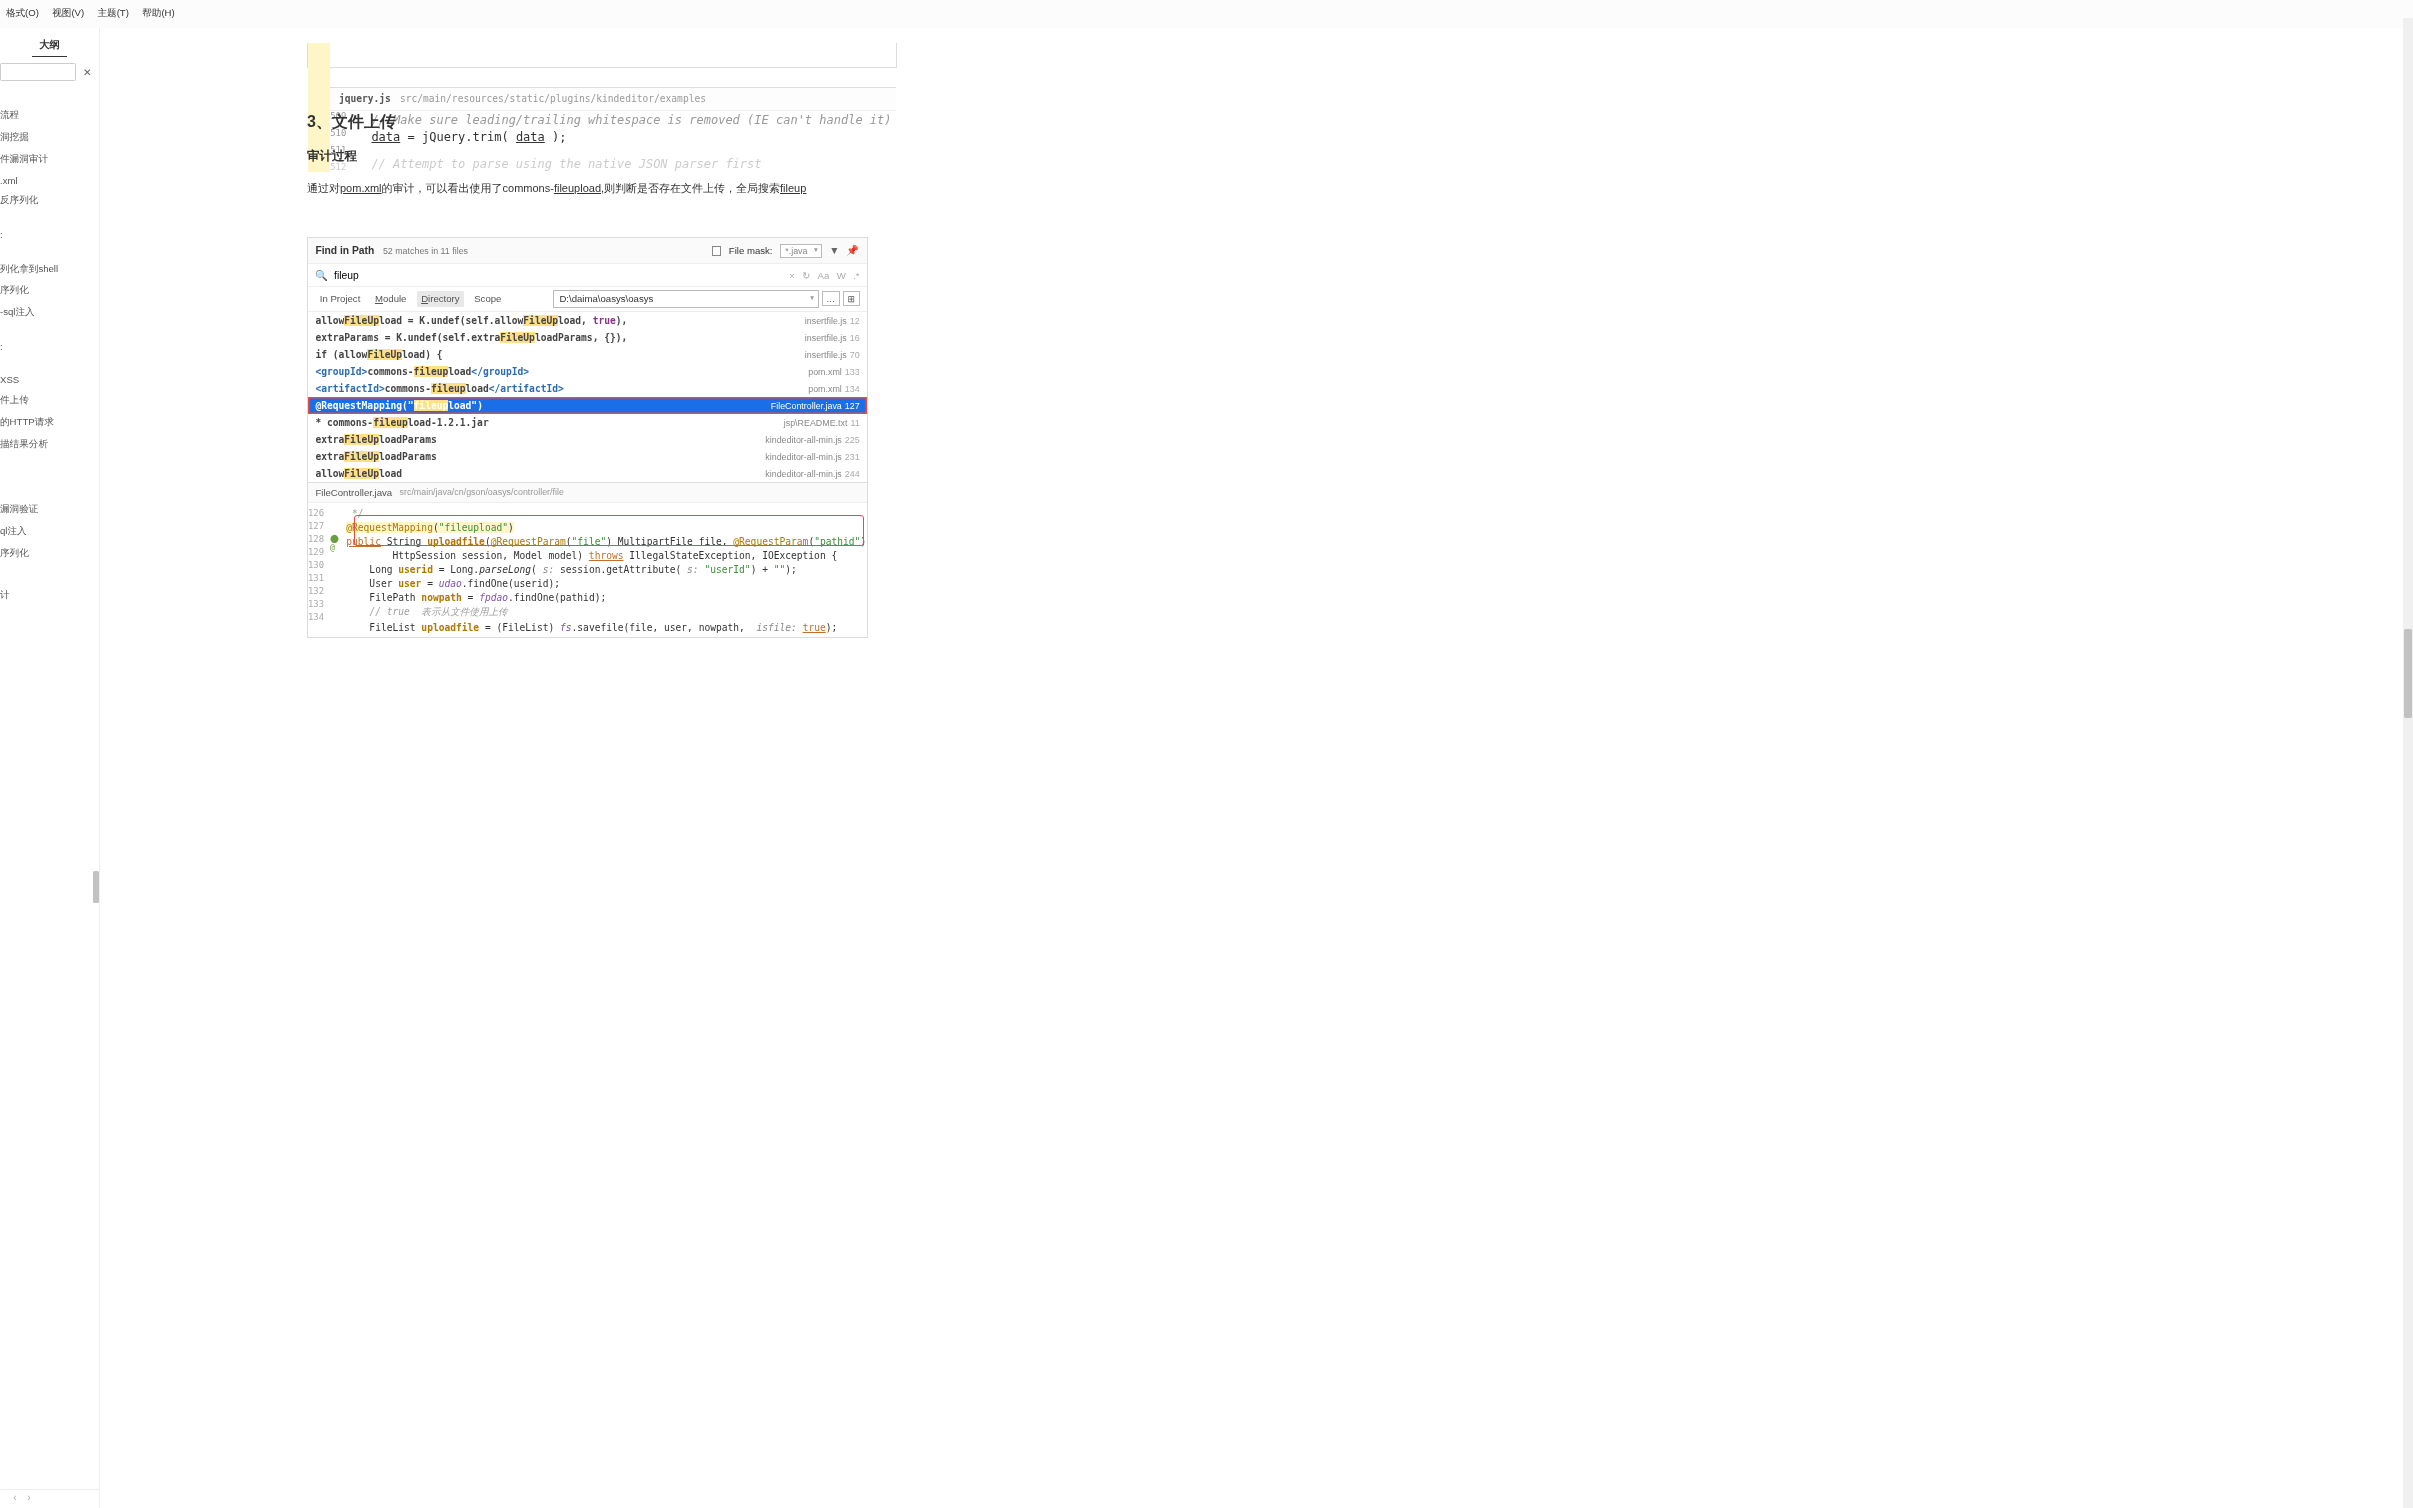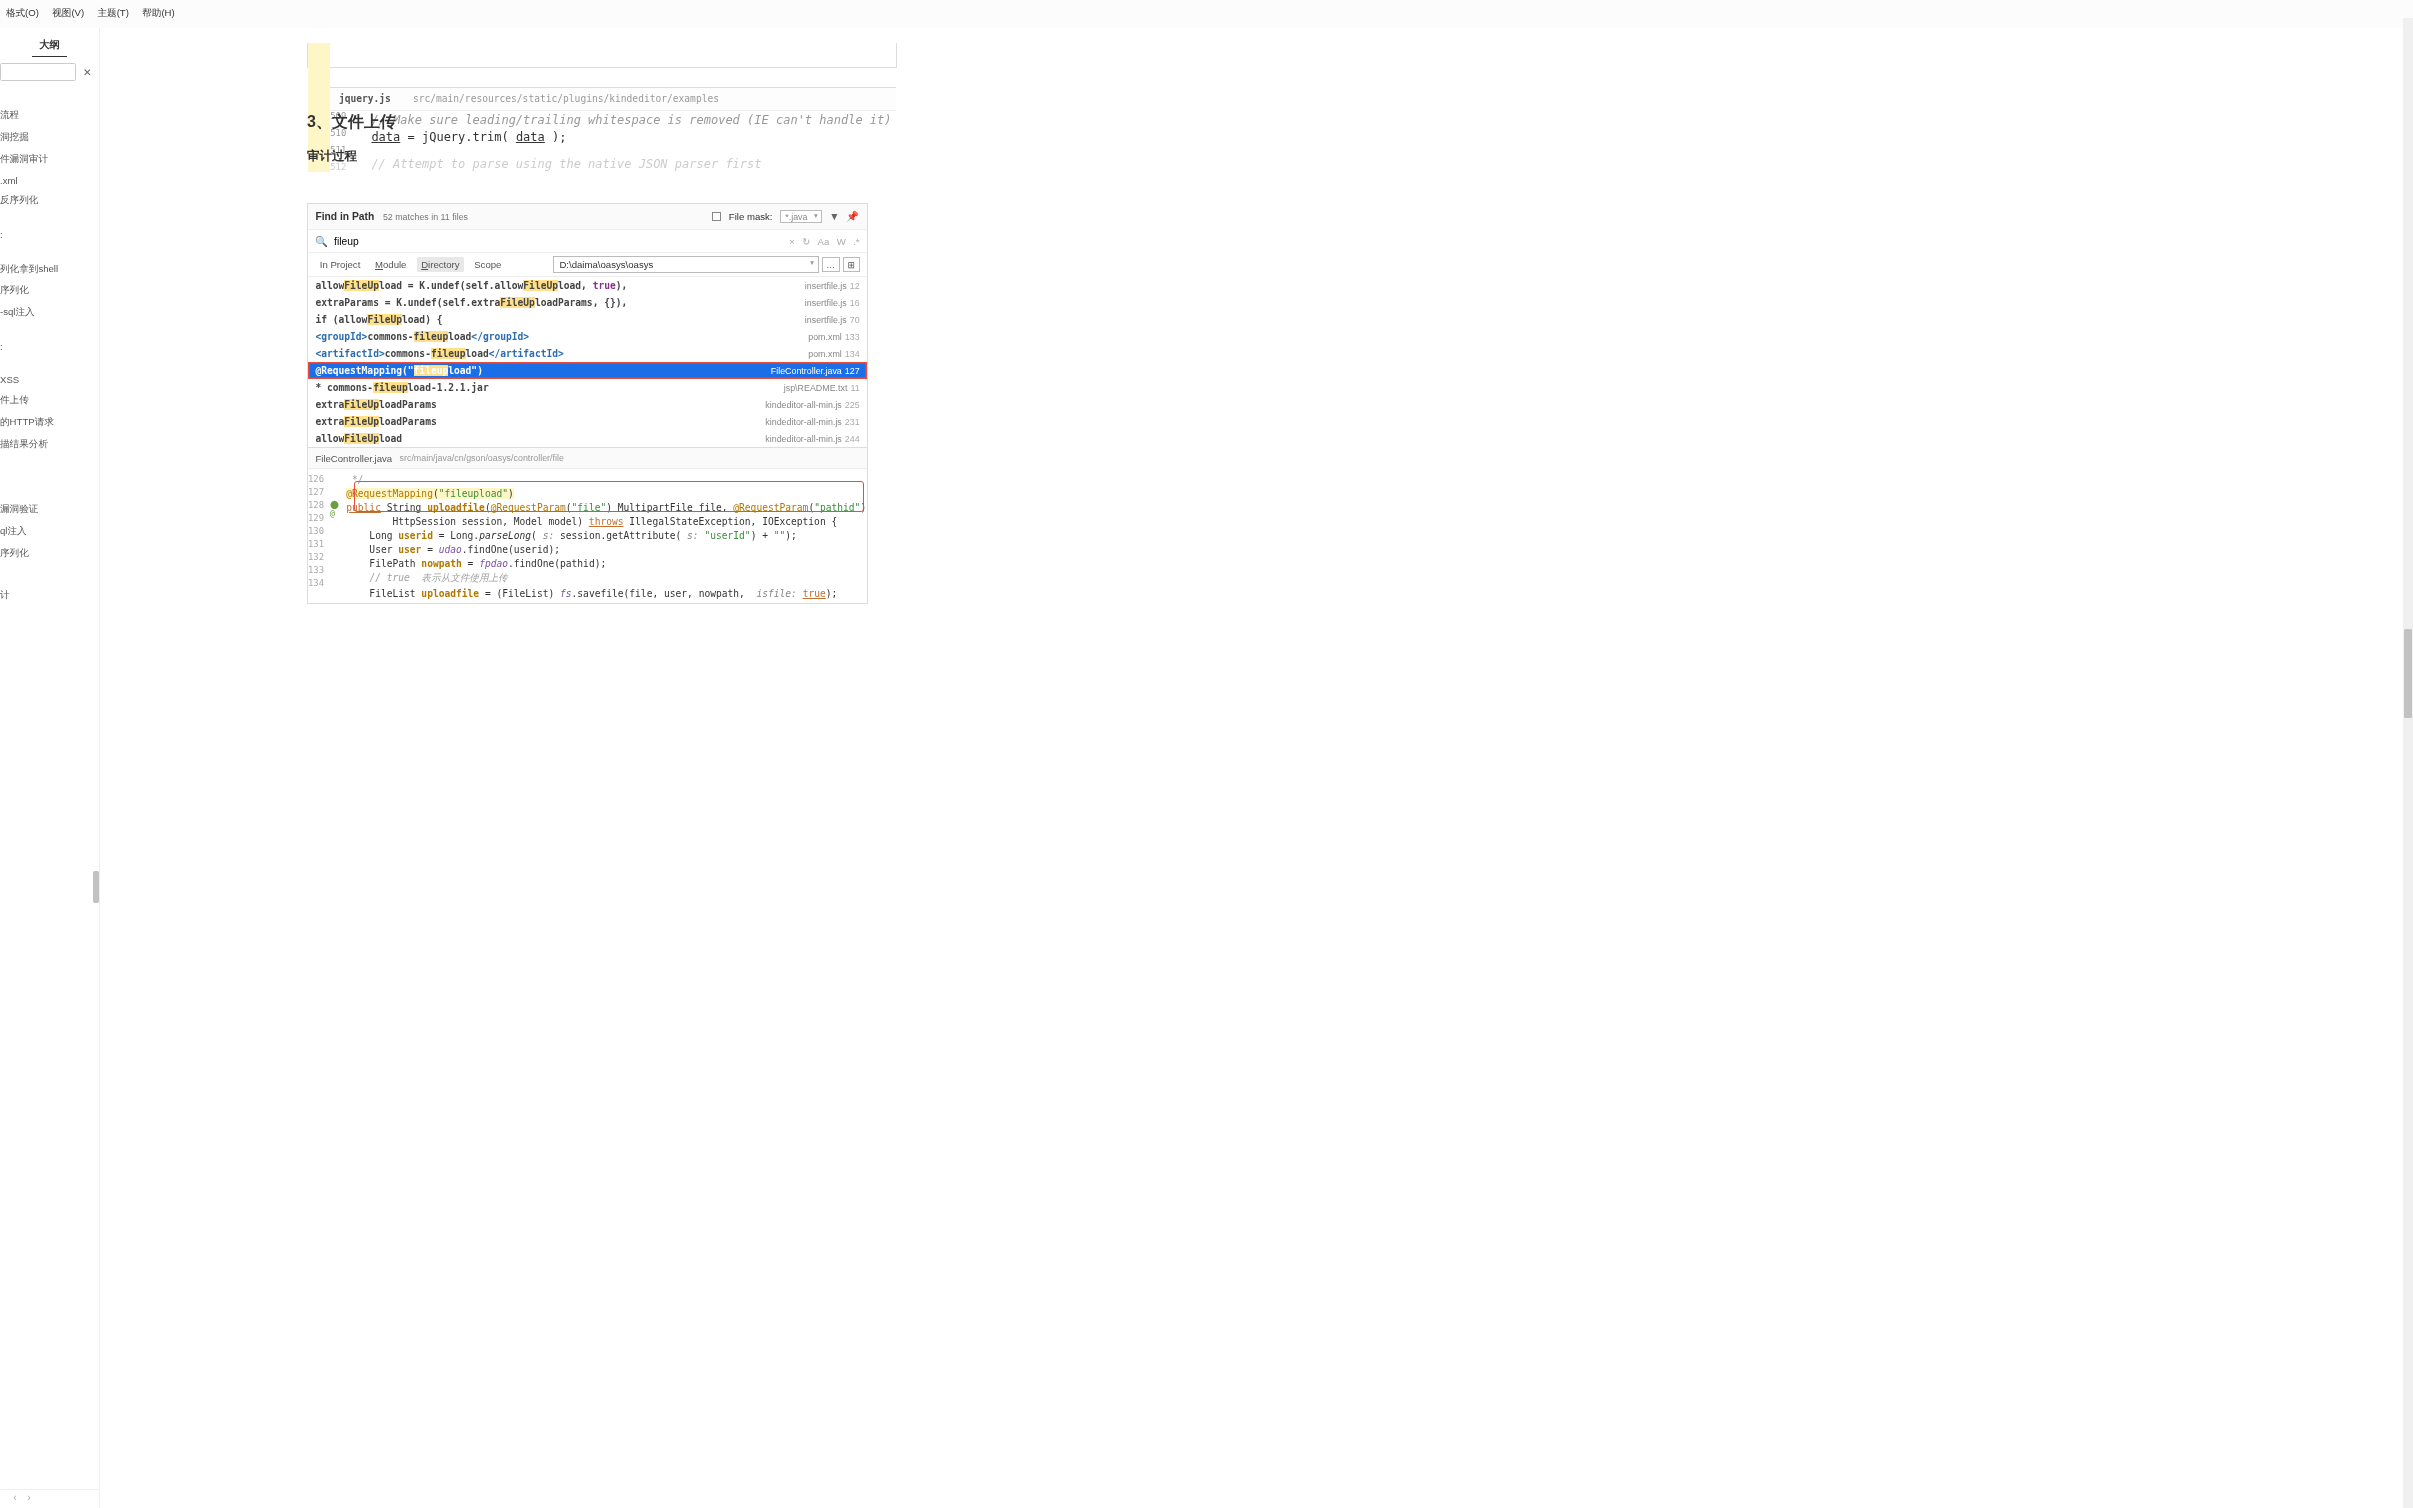--- a/index.html
+++ b/index.html
@@ -171,21 +171,21 @@
   }
   .code-body-top {
     display: flex;
   }
   .code-left-strip { width: 22px; background: #fff6c8; flex: 0 0 22px; }
   .code-left-strip.blue { background: #a4cdff; }
   .code-lines-wrap { flex: 1; }
   .code-header-tab {
     display:flex;
     align-items:center;
-    gap:22px;
+    gap:9px;
     padding: 5.9px 8.9px;
     font-size: 9.6px;
     background: #fdfdfd;
     border-bottom: 0.7px solid #eee;
     border-top: 0.7px solid #ddd;
   }
   .code-header-tab .filename { color:#555; font-weight:600; }
   .code-header-tab .filepath { color:#999; }
   .code-row { display:flex; }
   .code-row .codecell { padding: 1.5px 0 1.5px 20.7px; font-size: 12px; font-style: italic; color: #999; white-space: pre; }
@@ -393,20 +393,23 @@
           </div>
         </div>
         <div class="code-body-top" style="margin-top:-111px; height:5.9px; position:relative; pointer-events:none;">
           <div class="code-left-strip blue" style="position:absolute; left:0; bottom:-106px;"></div>
         </div>
       </div>
 
       <div class="section">
         <h2>3、文件上传</h2>
         <h3>审计过程</h3>
+        <p class="body-text">
+          <span>通过对</span><span class="link-underline">pom.xml</span><span>的审计，可以看出使用了commons-</span><span class="link-underline">fileupload</span><span>,则判断是否存在文件上传，全局搜索</span><span class="link-underline">fileup</span>
+        </p>
 
         <div class="find-panel" style="position:relative;margin-top:38px;">
           <div class="find-header">
             <div>
               <span class="find-title">Find in Path</span>
               <span class="find-subcount">52 matches in 11 files</span>
             </div>
             <div class="find-right-ctrls">
               <span class="checkbox"></span>
               <span>File mask:</span>

